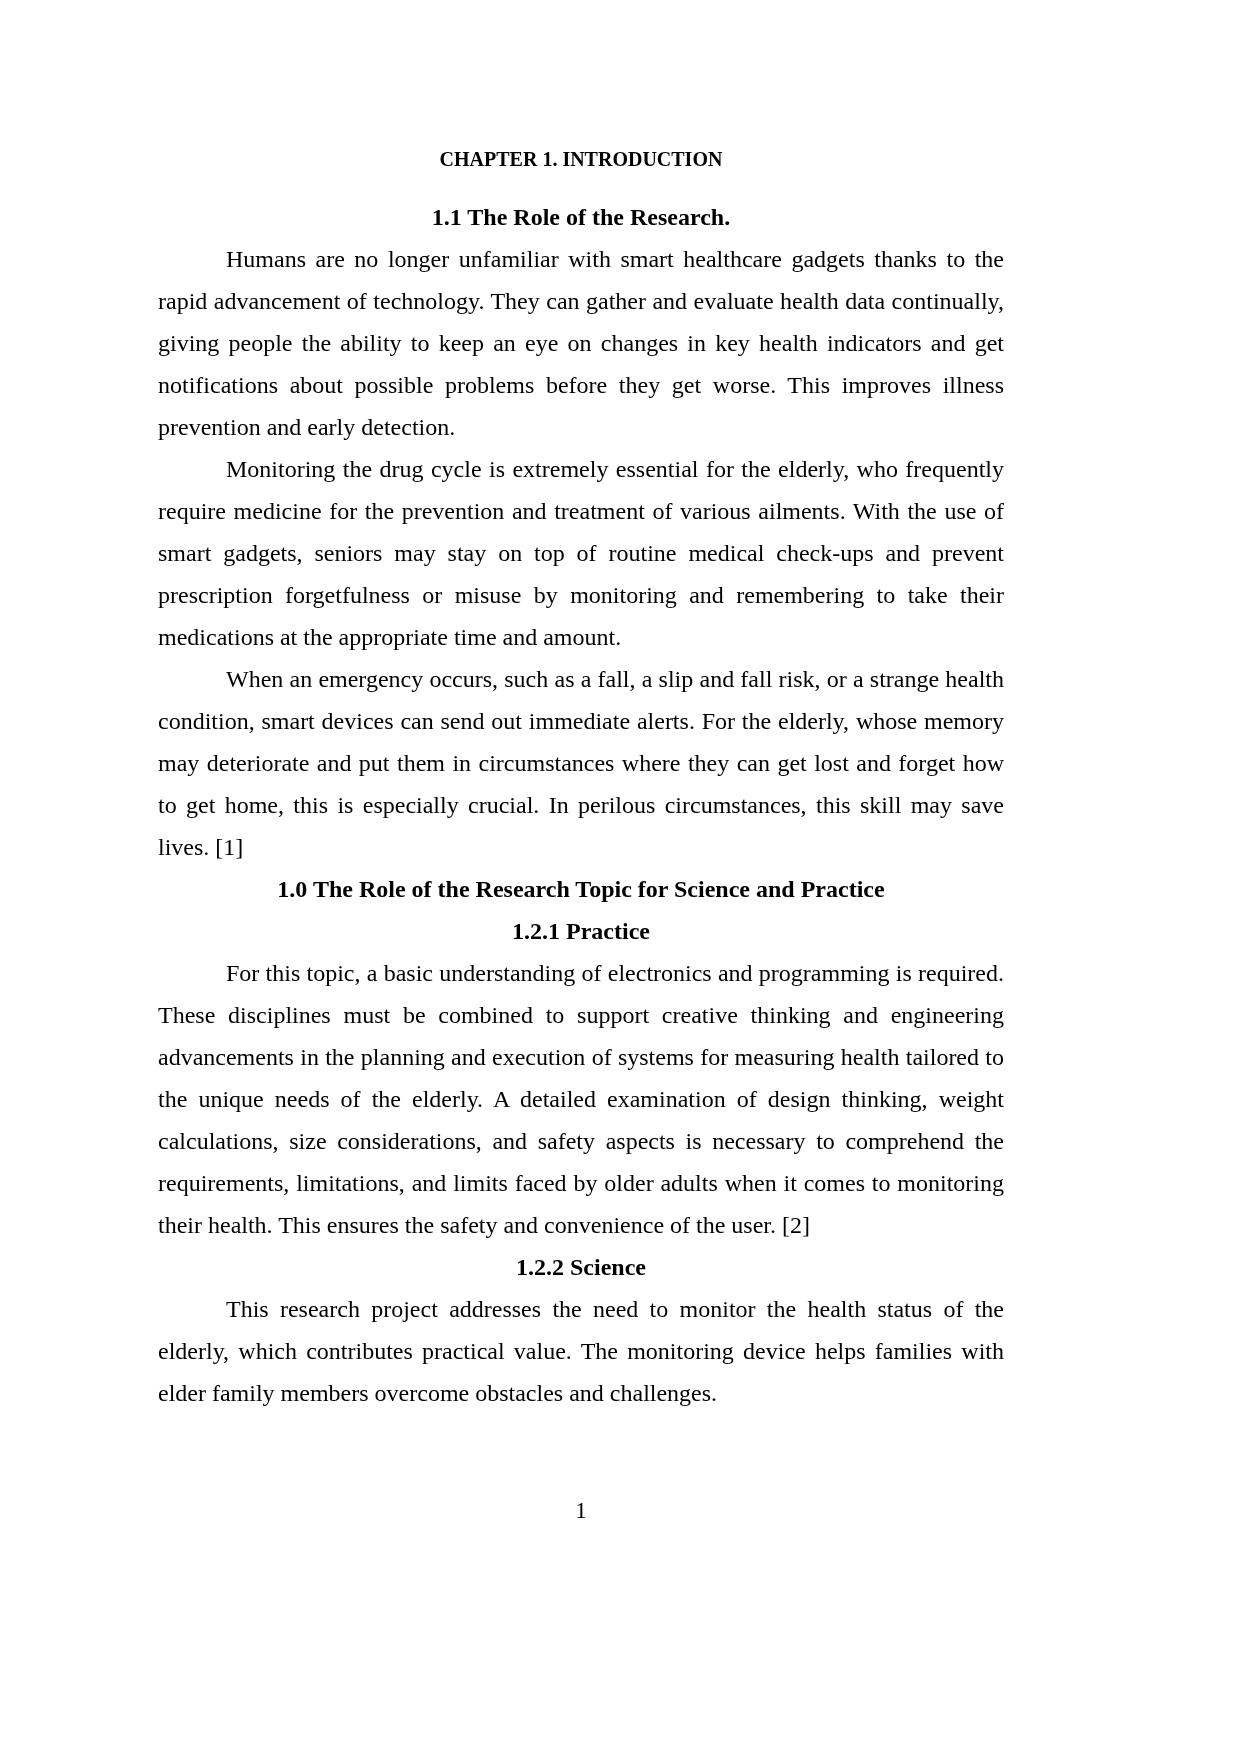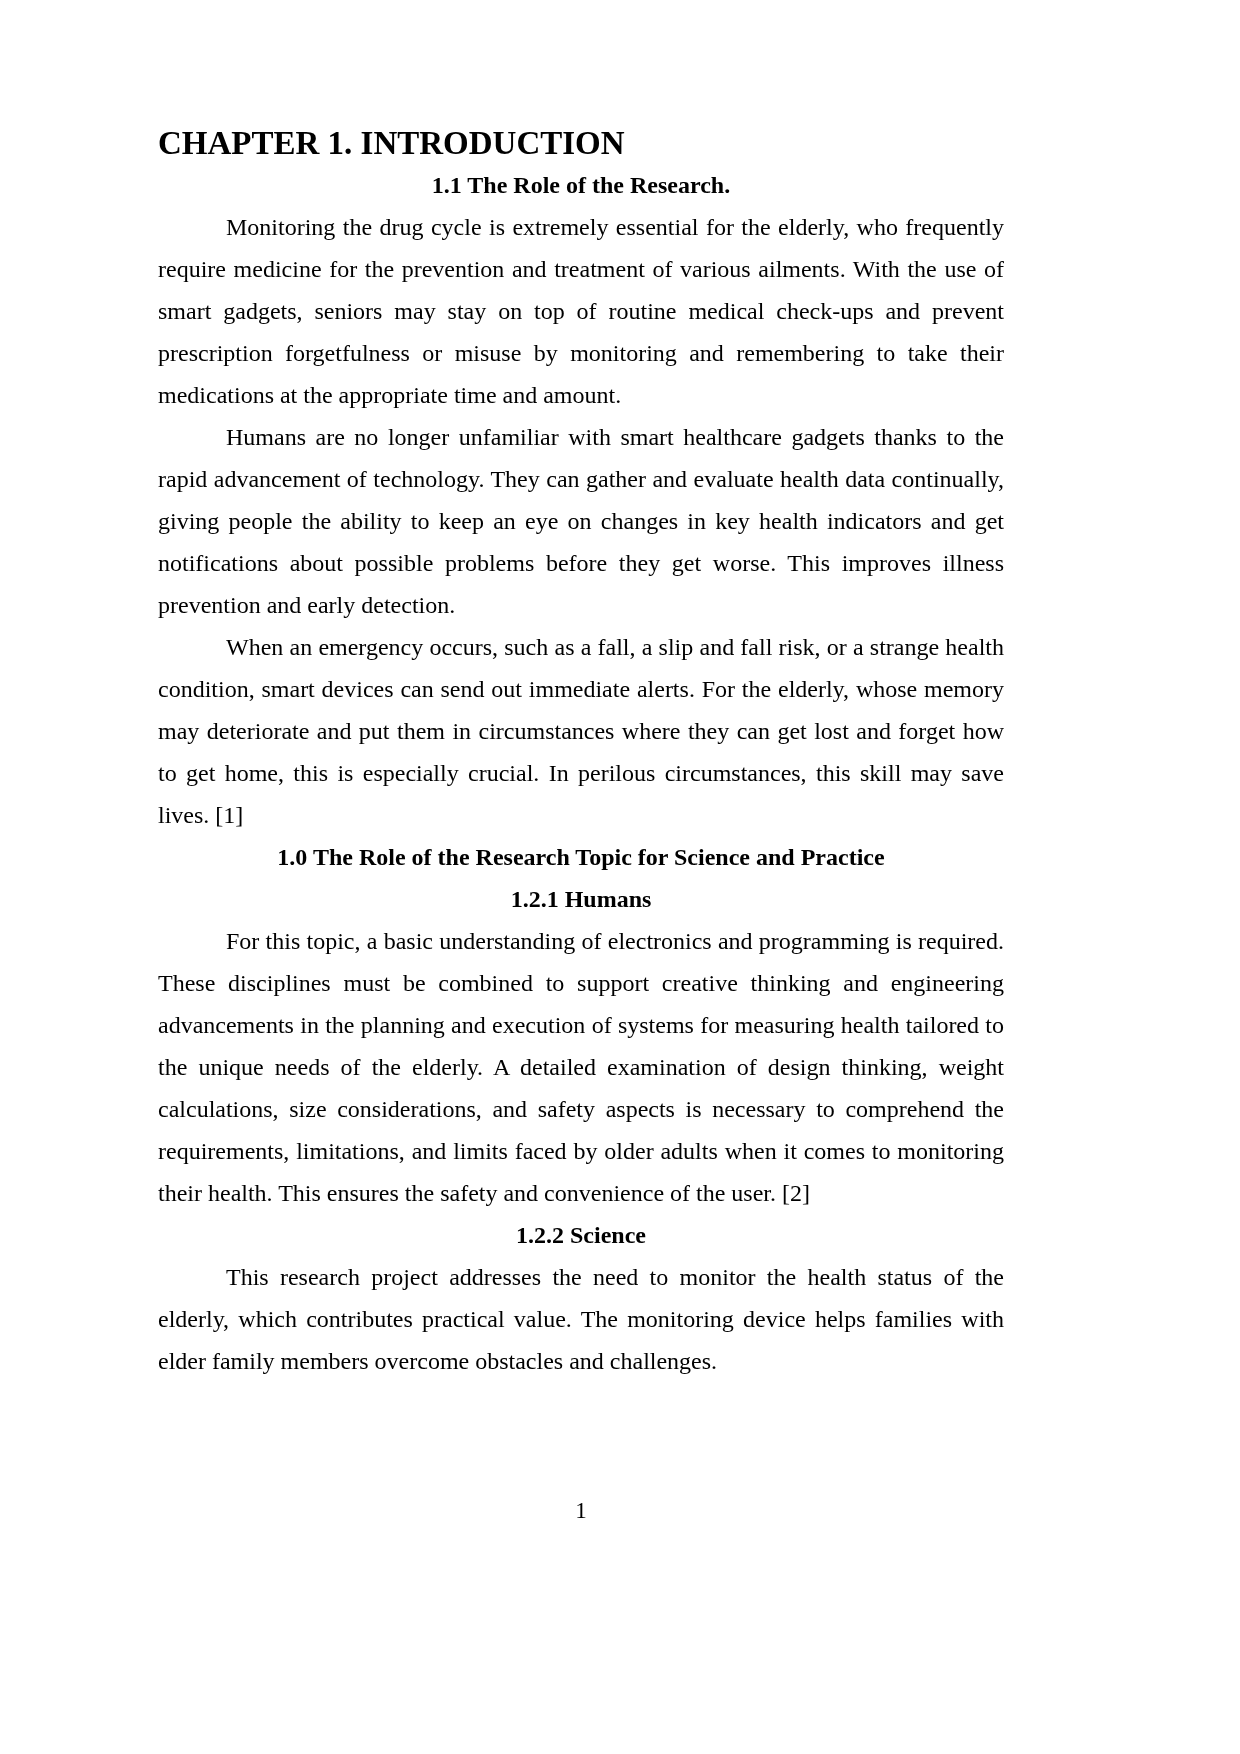--- a/index.html
+++ b/index.html
@@ -20,23 +20,24 @@
     background: #ffffff;
     overflow: hidden;
   }
   .content {
     position: absolute;
     left: 158px;
     top: 122px;
     width: 846px;
   }
   .chapter-title {
-    font-size: 33px;
+    font-size: 20px;
     font-weight: bold;
-    margin: 0;
+    text-align: center;
+    margin: 16px;
     line-height: 42px;
   }
   .section-heading {
     font-size: 24px;
     font-weight: bold;
     text-align: center;
     margin: 0;
     line-height: 42px;
   }
   .para {
@@ -60,29 +61,29 @@
 </head>
 <body>
 
 <div class="page">
   <div class="content">
 
     <h1 class="chapter-title">CHAPTER 1. INTRODUCTION</h1>
 
     <h2 class="section-heading">1.1 The Role of the Research.</h2>
 
+    <p class="para">Humans are no longer unfamiliar with smart healthcare gadgets thanks to the rapid advancement of technology. They can gather and evaluate health data continually, giving people the ability to keep an eye on changes in key health indicators and get notifications about possible problems before they get worse. This improves illness prevention and early detection.</p>
+
     <p class="para">Monitoring the drug cycle is extremely essential for the elderly, who frequently require medicine for the prevention and treatment of various ailments. With the use of smart gadgets, seniors may stay on top of routine medical check-ups and prevent prescription forgetfulness or misuse by monitoring and remembering to take their medications at the appropriate time and amount.</p>
-
-    <p class="para">Humans are no longer unfamiliar with smart healthcare gadgets thanks to the rapid advancement of technology. They can gather and evaluate health data continually, giving people the ability to keep an eye on changes in key health indicators and get notifications about possible problems before they get worse. This improves illness prevention and early detection.</p>
 
     <p class="para">When an emergency occurs, such as a fall, a slip and fall risk, or a strange health condition, smart devices can send out immediate alerts. For the elderly, whose memory may deteriorate and put them in circumstances where they can get lost and forget how to get home, this is especially crucial. In perilous circumstances, this skill may save lives. [1]</p>
 
     <h2 class="section-heading">1.0 The Role of the Research Topic for Science and Practice</h2>
 
-    <h2 class="section-heading">1.2.1 Humans</h2>
+    <h2 class="section-heading">1.2.1 Practice</h2>
 
     <p class="para">For this topic, a basic understanding of electronics and programming is required. These disciplines must be combined to support creative thinking and engineering advancements in the planning and execution of systems for measuring health tailored to the unique needs of the elderly. A detailed examination of design thinking, weight calculations, size considerations, and safety aspects is necessary to comprehend the requirements, limitations, and limits faced by older adults when it comes to monitoring their health. This ensures the safety and convenience of the user. [2]</p>
 
     <h2 class="section-heading">1.2.2 Science</h2>
 
     <p class="para">This research project addresses the need to monitor the health status of the elderly, which contributes practical value. The monitoring device helps families with elder family members overcome obstacles and challenges.</p>
 
   </div>
 
   <div class="page-number">1</div>

